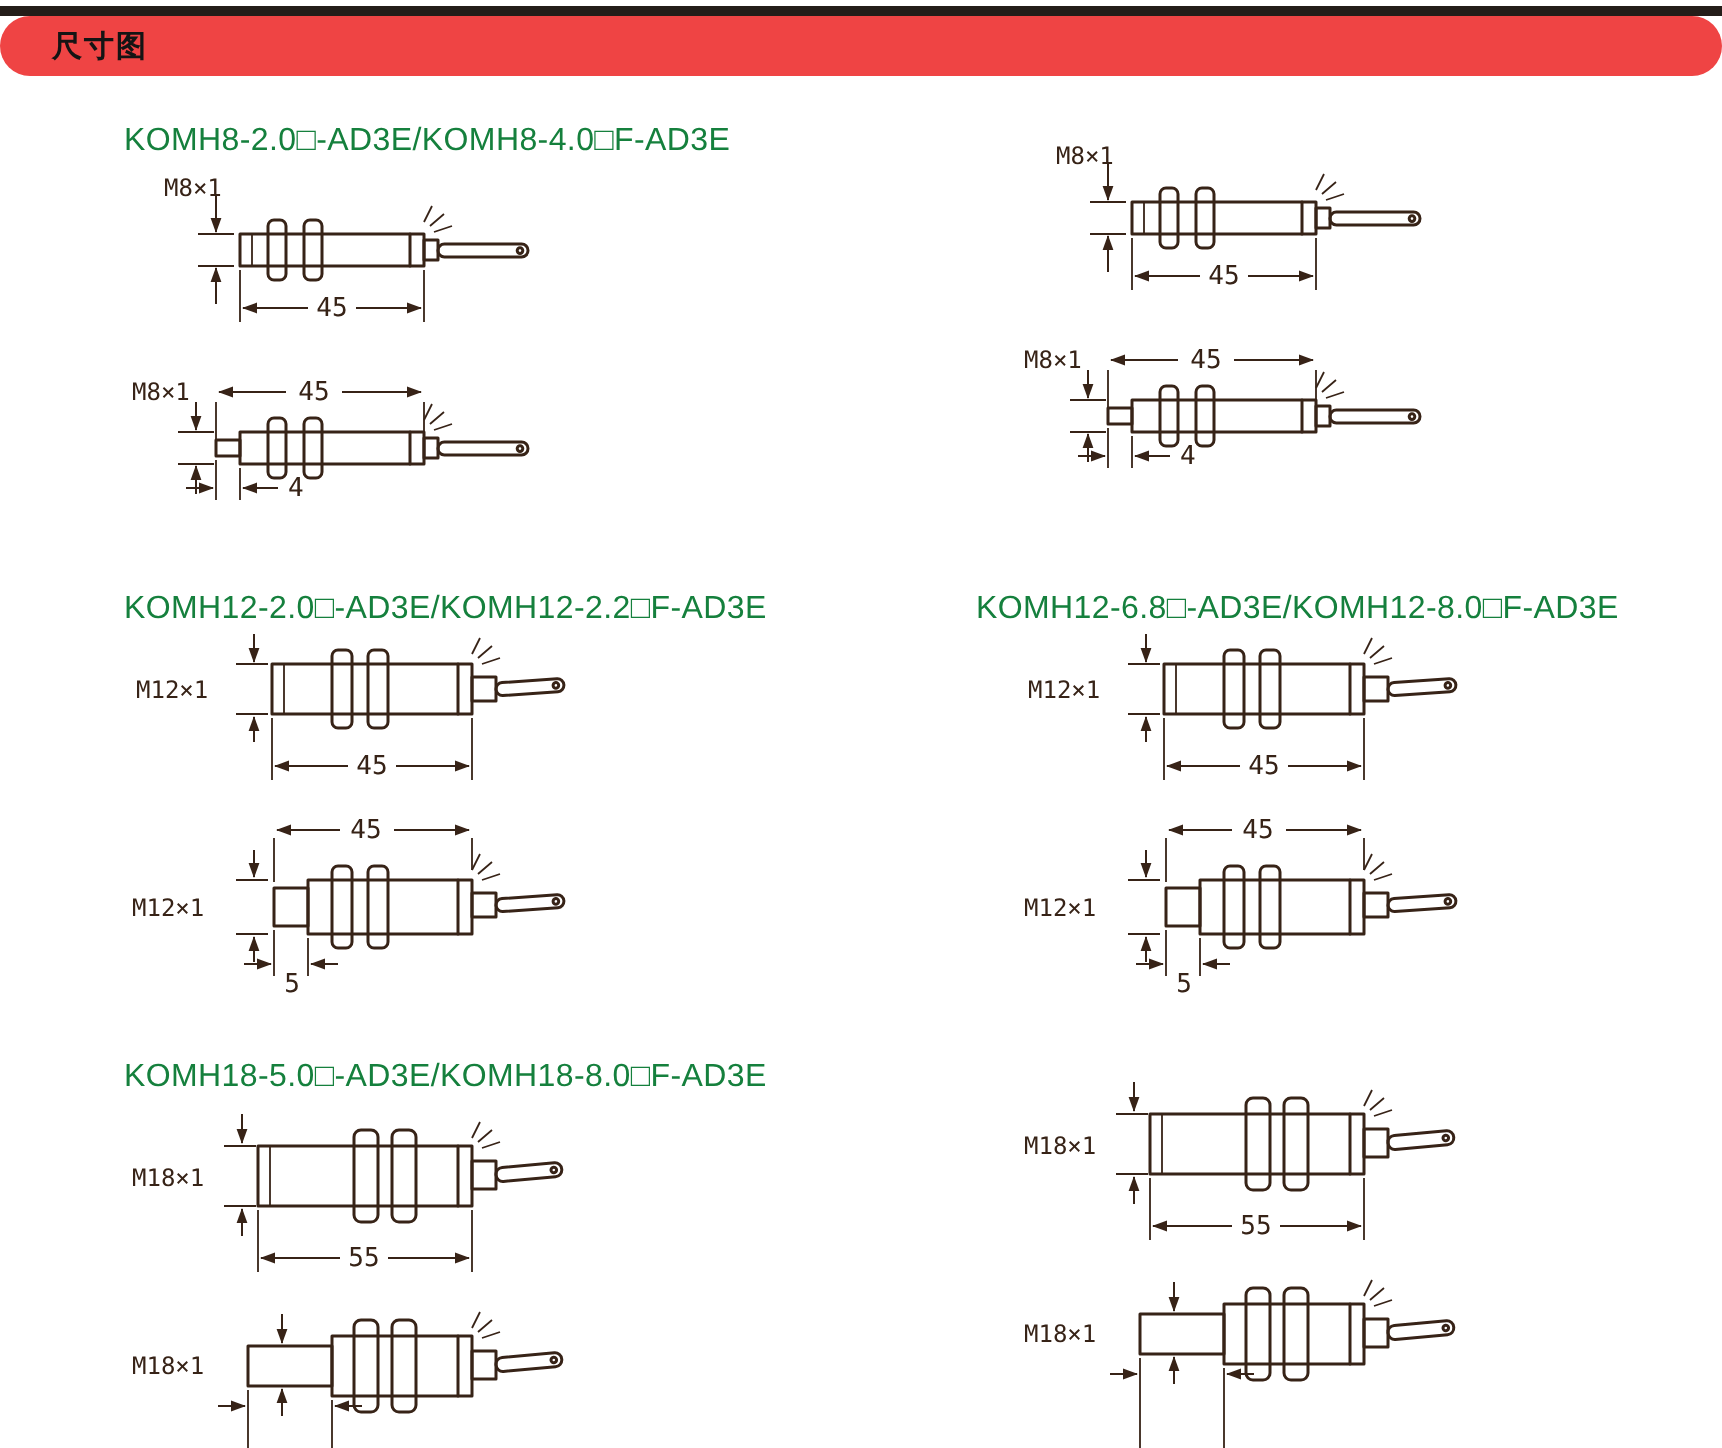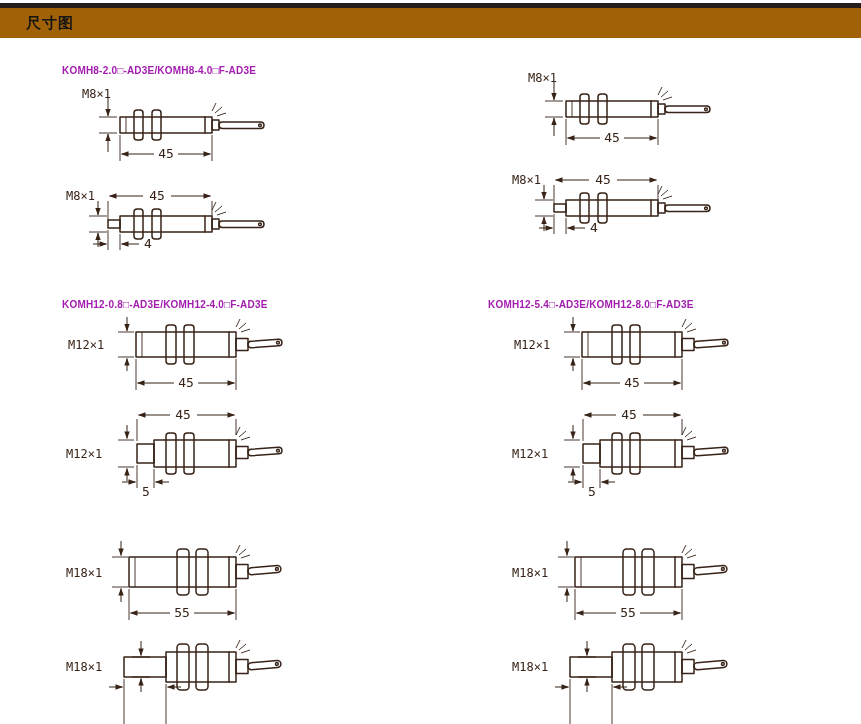--- a/index.html
+++ b/index.html
@@ -1,27 +1,27 @@
 <!DOCTYPE html>
 <html><head>
 <meta charset="utf-8">
 <style>
   html,body{margin:0;padding:0;background:#fff;}
   .page{position:relative;width:861px;height:724px;overflow:hidden;background:#fff;
         font-family:"Liberation Sans",sans-serif;}
   
   .top-rule{height:5px;background:#241d19;margin-top:3px;}
-  .section-bar{height:30px;background:#a16207;display:flex;align-items:center;}
+  .section-bar{height:30px;background:#ef4444;display:flex;align-items:center;border-radius:15px;}
   .section-bar .t{font-size:15px;font-weight:bold;color:#141414;margin-left:26px;letter-spacing:1px;}
   
   main{padding-left:62px;padding-top:25px;}
   .grid{display:grid;grid-template-columns:426px 373px;}
   .group{height:234px;}
-  .group h3{margin:0;height:16px;font-size:10px;line-height:15px;font-weight:bold;
-            color:#a21caf;letter-spacing:.2px;white-space:nowrap;}
+  .group h3{margin:0;height:16px;font-size:16px;line-height:15px;font-weight:normal;
+            color:#15803d;letter-spacing:.2px;white-space:nowrap;}
   .drawing{display:block;}
   .grid .group:nth-child(odd) .drawing{margin-left:4px;}
   .grid .group:nth-child(even) .drawing{margin-left:24px;}
   .mt2{margin-top:2px}.mt5{margin-top:5px}.mt6{margin-top:6px}.mt10{margin-top:10px}.mt11{margin-top:11px}
   
   .o{fill:none;stroke:#372317;stroke-width:1.5;stroke-linejoin:round;stroke-linecap:round;}
   .d{fill:none;stroke:#372317;stroke-width:1;}
   .e{fill:none;stroke:#372317;stroke-width:.9;}
   text.dt{font-family:"DejaVu Sans Mono",monospace;font-size:12px;fill:#372317;}
   text.dn{font-family:"DejaVu Sans Mono",monospace;font-size:13px;fill:#372317;}
@@ -195,50 +195,51 @@
         </svg>
         <svg class="drawing mt11" width="340" height="92" viewBox="0 0 340 92">
           <use href="#m8n"></use>
           <text class="dt" x="0" y="20">M8×1</text>
           <text class="dn" x="91" y="20" text-anchor="middle">45</text>
           <text class="dn" x="78" y="68">4</text>
         </svg>
       </section>
 
       <section class="group">
-        <h3>KOMH12-0.8□-AD3E/KOMH12-4.0□F-AD3E</h3>
+        <h3>KOMH12-2.0□-AD3E/KOMH12-2.2□F-AD3E</h3>
         <svg class="drawing mt2" width="340" height="80" viewBox="0 0 340 80">
           <use href="#m12f"></use>
           <text class="dt" x="2" y="34">M12×1</text>
           <text class="dn" x="120" y="72" text-anchor="middle">45</text>
         </svg>
         <svg class="drawing mt10" width="340" height="100" viewBox="0 0 340 100">
           <use href="#m12n"></use>
           <text class="dt" x="0" y="53">M12×1</text>
           <text class="dn" x="117" y="14" text-anchor="middle">45</text>
           <text class="dn" x="80" y="91" text-anchor="middle">5</text>
         </svg>
       </section>
 
       <section class="group">
-        <h3>KOMH12-5.4□-AD3E/KOMH12-8.0□F-AD3E</h3>
+        <h3>KOMH12-6.8□-AD3E/KOMH12-8.0□F-AD3E</h3>
         <svg class="drawing mt2" width="340" height="80" viewBox="0 0 340 80">
           <use href="#m12f"></use>
           <text class="dt" x="2" y="34">M12×1</text>
           <text class="dn" x="120" y="72" text-anchor="middle">45</text>
         </svg>
         <svg class="drawing mt10" width="340" height="100" viewBox="0 0 340 100">
           <use href="#m12n"></use>
           <text class="dt" x="0" y="53">M12×1</text>
           <text class="dn" x="117" y="14" text-anchor="middle">45</text>
           <text class="dn" x="80" y="91" text-anchor="middle">5</text>
         </svg>
       </section>
 
       <section class="group">
+        <h3>KOMH18-5.0□-AD3E/KOMH18-8.0□F-AD3E</h3>
         <svg class="drawing mt5" width="340" height="92" viewBox="0 0 340 92">
           <use href="#m18f"></use>
           <text class="dt" x="0" y="41">M18×1</text>
           <text class="dn" x="116" y="81" text-anchor="middle">55</text>
         </svg>
         <svg class="drawing mt2" width="340" height="110" viewBox="0 0 340 110">
           <use href="#m18n"></use>
           <text class="dt" x="0" y="41">M18×1</text>
         </svg>
       </section>

